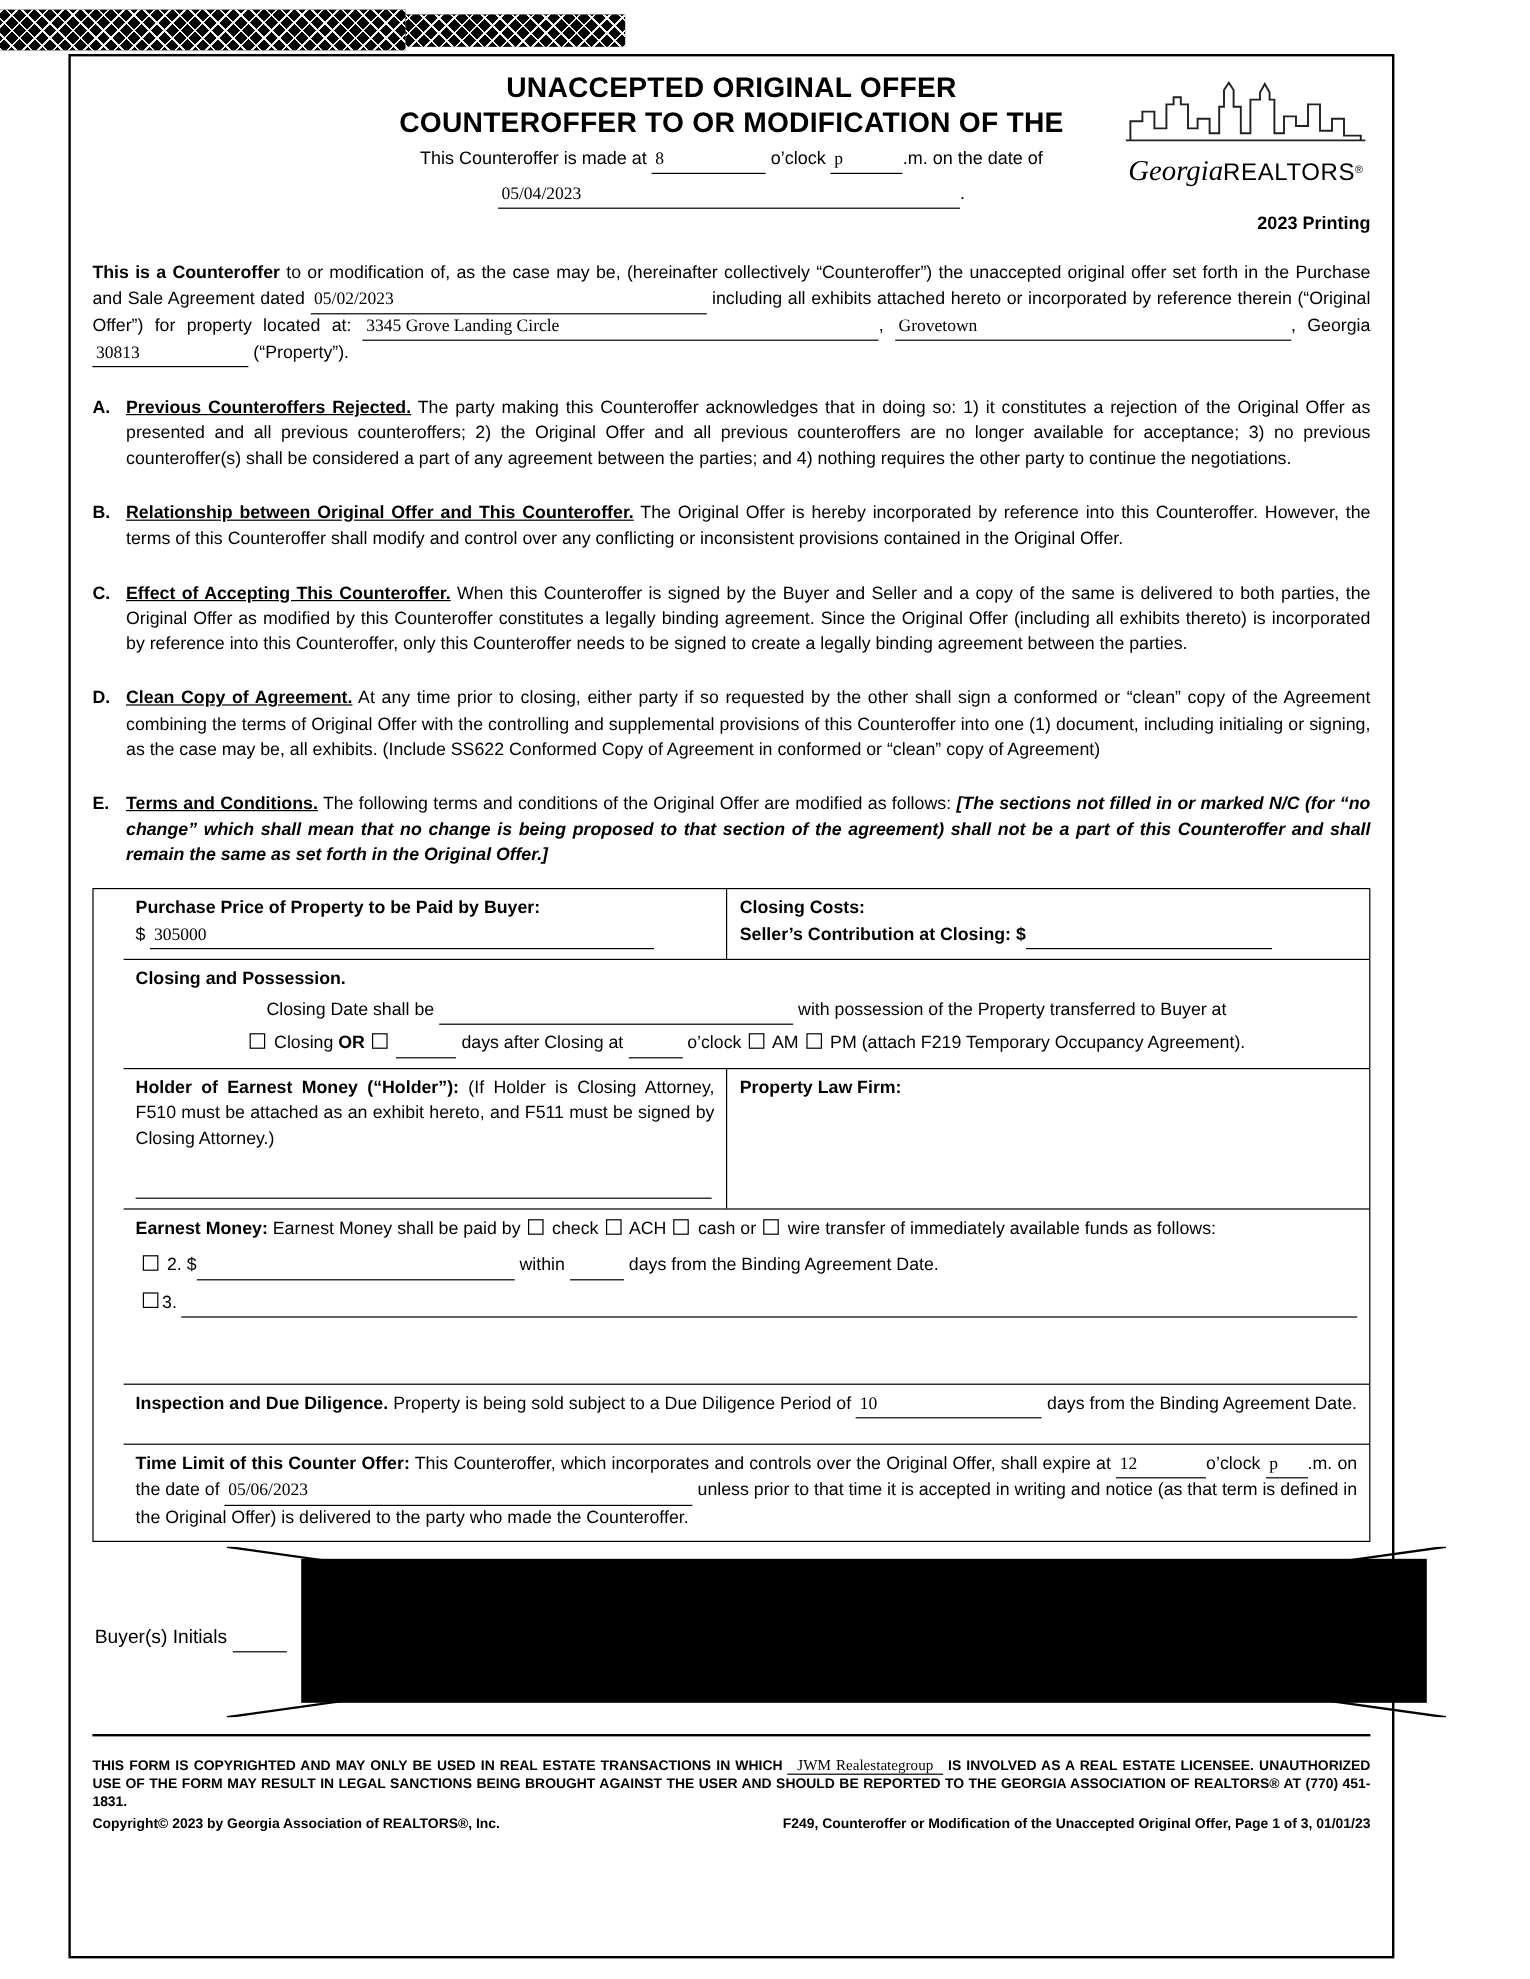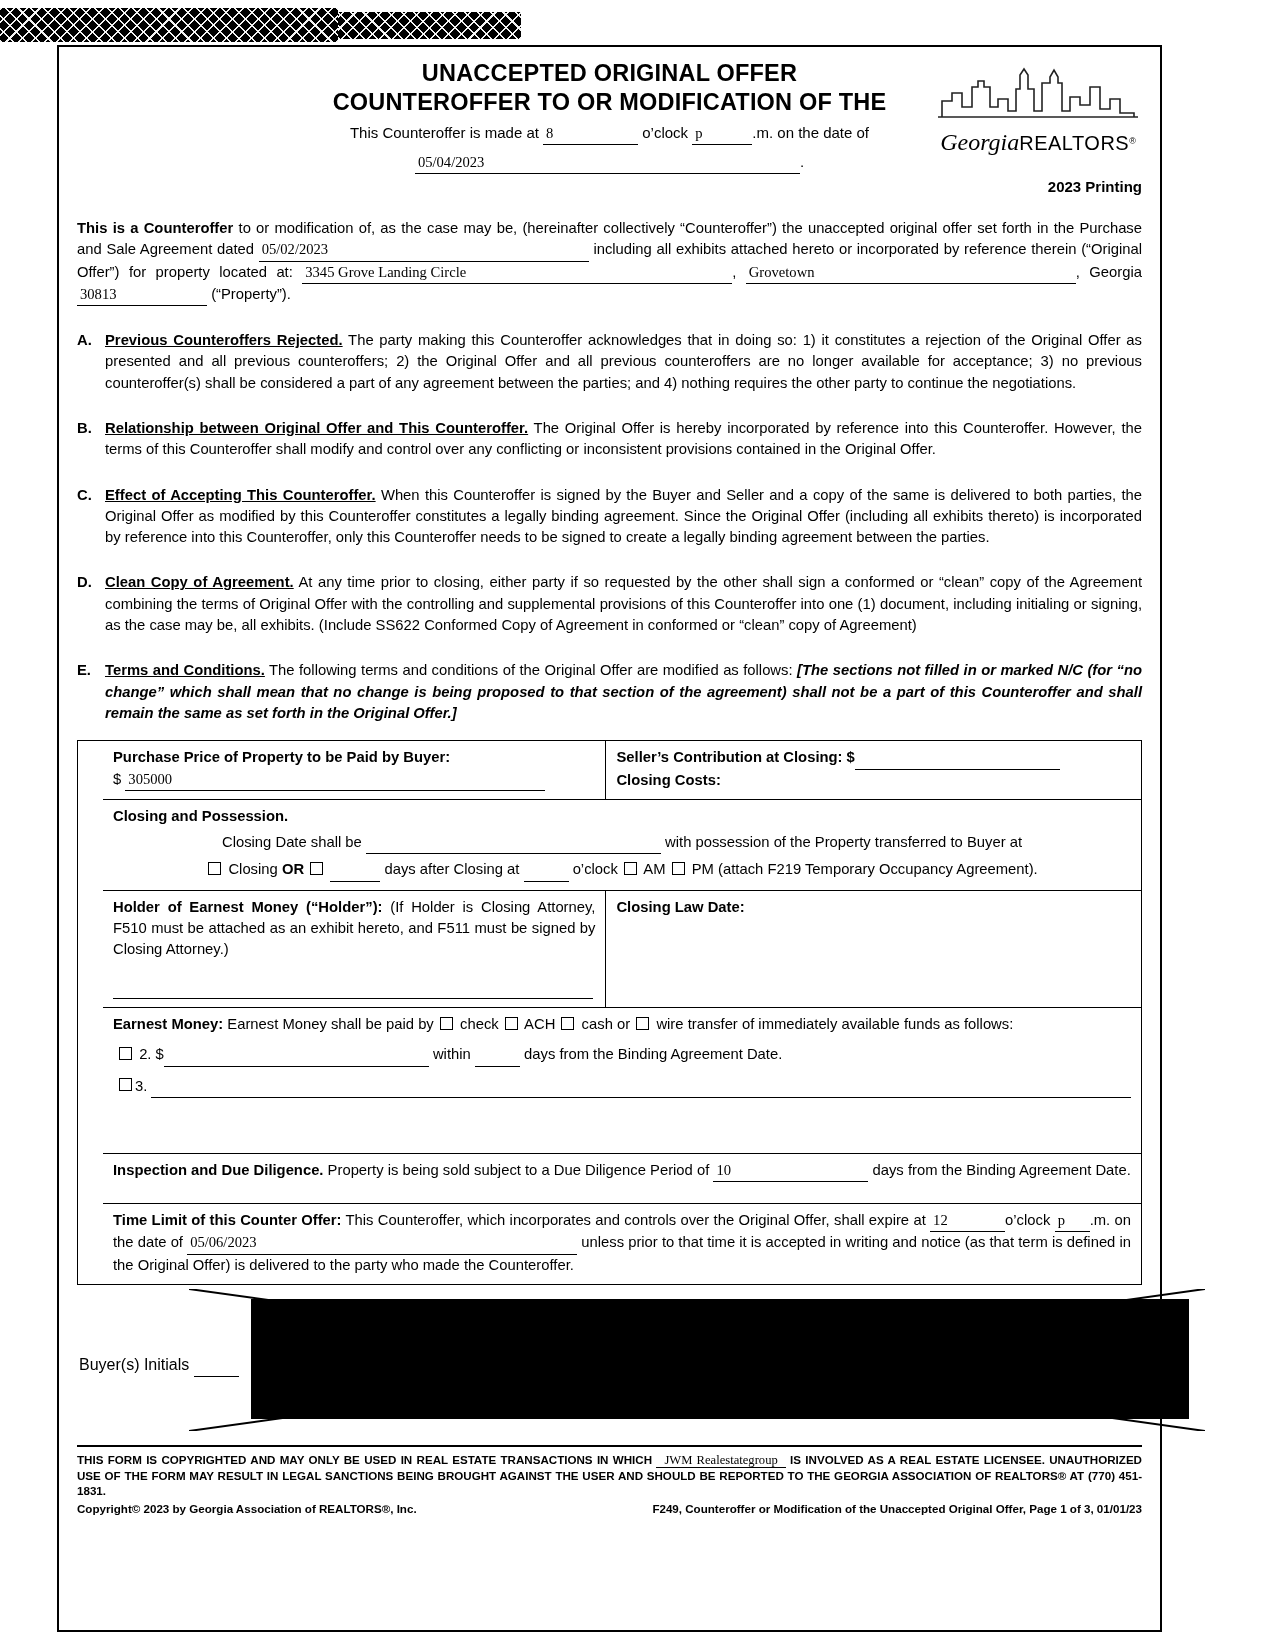--- a/index.html
+++ b/index.html
@@ -64,21 +64,21 @@
   .em-item { margin-top:9px; padding-left:4px; }
   .em-flex { display:flex; align-items:baseline; }
   .blank.grow { flex:1; }
 
   
   .sign-area { position:relative; height:146px; margin-top:14px; }
   .initials { position:absolute; left:2px; top:54px; font-size:16px; }
   .sig-redact { position:absolute; left:112px; top:-10px; width:1016px; height:142px; }
 
   
-  .form-footer { border-top:2px solid #000; padding-top:5px; font-weight:bold;
+  .form-footer { border-top:2px solid #000; padding-top:16px; font-weight:bold;
                  font-size:11.6px; line-height:1.3; }
   .form-footer p { text-align:justify; }
   .lic { font-family:"Liberation Serif", serif; font-weight:normal; font-size:12.6px;
          border-bottom:1px solid #000; padding:0 8px; }
   .footer-last { display:flex; justify-content:space-between; margin-top:3px; }
 </style>
 </head>
 <body>
 
 <div class="redact-bar r1"></div>
@@ -150,22 +150,22 @@
   </div>
 
   <div class="ctable">
 
     <div class="trow two minh1">
       <div class="cell left">
         <div><b>Purchase Price of Property to be Paid by Buyer:</b></div>
         <div><span>$</span> <span class="blank w420"><span class="v">305000</span></span></div>
       </div>
       <div class="cell">
+        <div><b>Closing Costs:</b></div>
         <div><b>Seller’s Contribution at Closing: $</b><span class="blank w200"></span></div>
-        <div><b>Closing Costs:</b></div>
       </div>
     </div>
 
     <div class="trow minh2">
       <div><b>Closing and Possession.</b></div>
       <div class="cp-line">
         <span>Closing Date shall be</span>
         <span class="blank w295"></span>
         <span>with possession of the Property transferred to Buyer at</span>
       </div>
@@ -184,21 +184,21 @@
         <span>PM (attach F219 Temporary Occupancy Agreement).</span>
       </div>
     </div>
 
     <div class="trow two minh3">
       <div class="cell left">
         <div class="just"><b>Holder of Earnest Money (“Holder”):</b> <span>(If Holder is Closing Attorney, F510 must be attached as an exhibit hereto, and F511 must be signed by Closing Attorney.)</span></div>
         <span class="blank w480 holder-line"></span>
       </div>
       <div class="cell">
-        <b>Closing Law Date:</b>
+        <b>Property Law Firm:</b>
       </div>
     </div>
 
     <div class="trow minh4">
       <div class="just">
         <b>Earnest Money:</b>
         <span>Earnest Money shall be paid by</span>
         <span class="cb"></span>
         <span>check</span>
         <span class="cb"></span>

